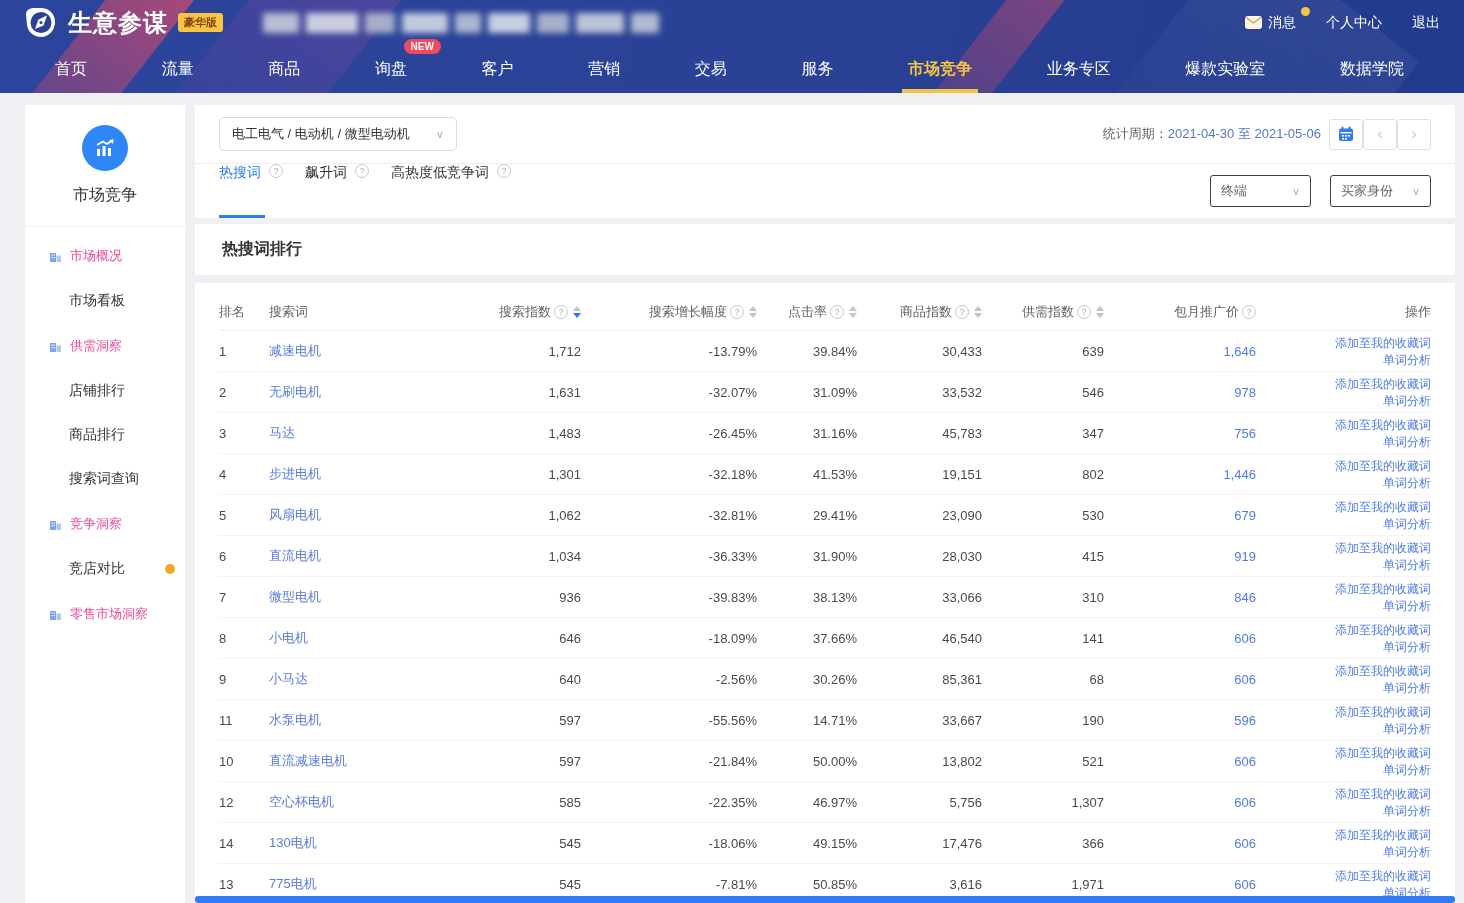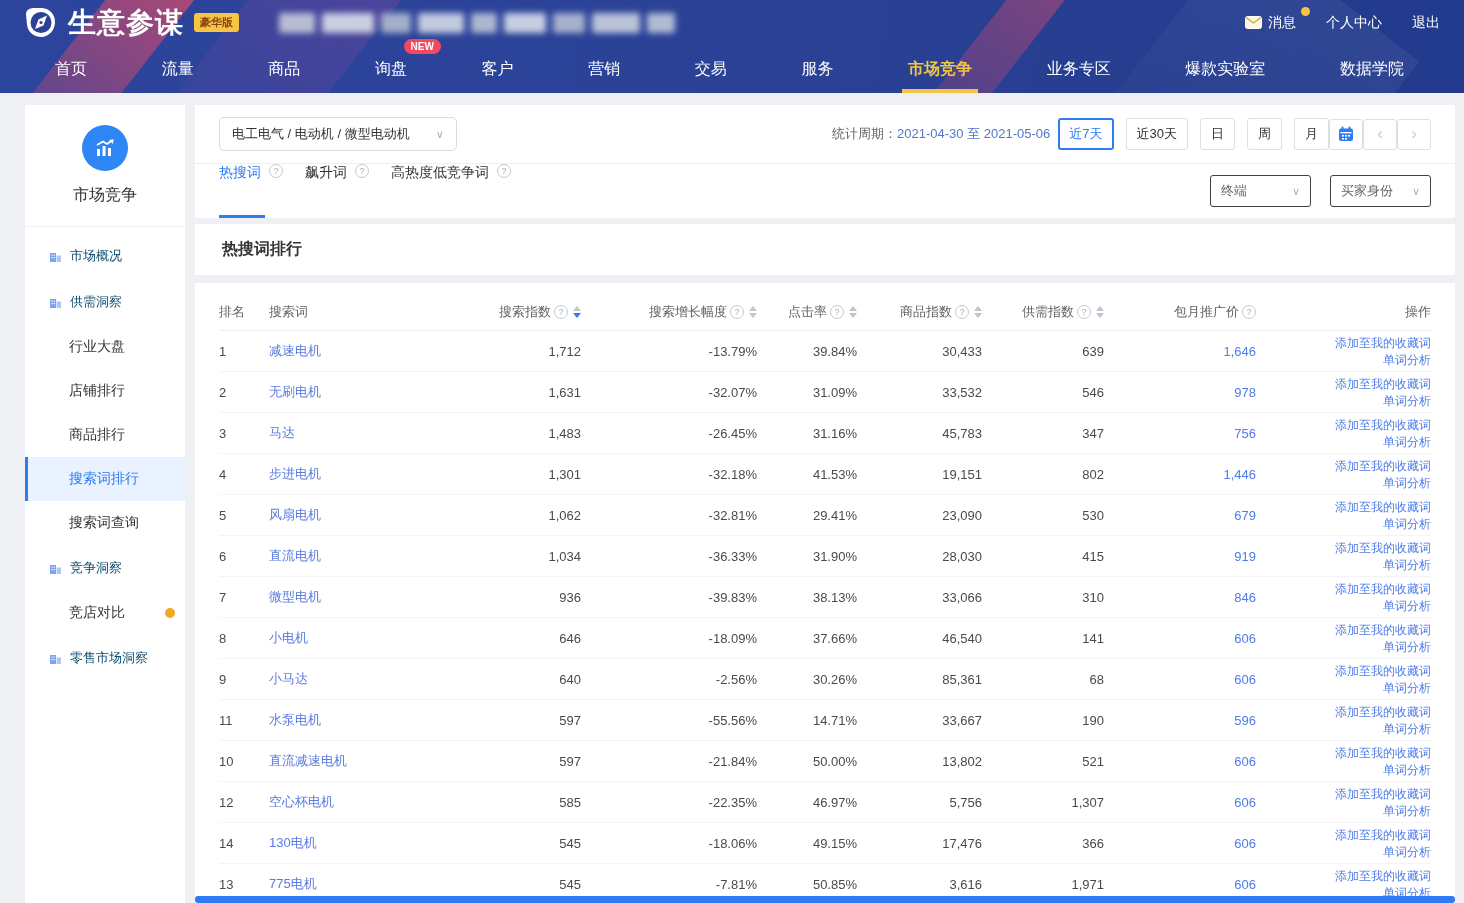--- a/index.html
+++ b/index.html
@@ -10,41 +10,41 @@
   
   .topbar { position:relative; height:93px; background:linear-gradient(100deg,#2c459c 0%,#2a4195 55%,#223a8c 100%); overflow:hidden; }
   .streak { position:absolute; pointer-events:none; }
   .streak.s1 { left:60px; top:-60px; width:70px; height:260px; background:linear-gradient(180deg,rgba(217,74,106,.75),rgba(217,74,106,.15)); transform:rotate(38deg); }
   .streak.s2 { left:210px; top:-80px; width:120px; height:300px; background:linear-gradient(180deg,rgba(120,70,160,.45),rgba(120,70,160,.05)); transform:rotate(38deg); }
   .streak.s3 { left:950px; top:-60px; width:46px; height:280px; background:linear-gradient(180deg,rgba(217,74,106,.5),rgba(217,74,106,.05)); transform:rotate(38deg); }
   .streak.s4 { right:120px; top:-40px; width:220px; height:320px; background:linear-gradient(180deg,rgba(255,255,255,.06),rgba(255,255,255,0)); transform:rotate(38deg); }
 
   .topbar-row1 { position:relative; display:flex; align-items:center; height:45px; padding:0 24px; z-index:2; }
   .logo-group { display:flex; align-items:center; gap:10px; }
-  .logo-text { color:#fff; font-size:28px; font-weight:bold; letter-spacing:1px; }
+  .logo-text { color:#fff; font-size:24px; font-weight:bold; letter-spacing:1px; }
   .logo-badge { background:#f6c544; color:#8c4510; font-size:11px; padding:2px 6px; border-radius:3px; font-weight:bold; }
   .masked { display:flex; align-items:center; gap:7px; margin-left:40px; filter:blur(3px); opacity:.85; }
   .masked i { display:block; height:20px; border-radius:2px; }
   .topbar-right { margin-left:auto; display:flex; align-items:center; gap:30px; color:#fff; font-size:14px; }
   .tb-link { display:flex; align-items:center; gap:6px; cursor:pointer; position:relative; }
   .msg-dot { position:absolute; right:-14px; top:-7px; width:9px; height:9px; border-radius:50%; background:#f6c544; }
 
   .topbar-row2 { position:relative; display:flex; justify-content:space-between; align-items:center; height:48px; padding:0 60px 0 55px; z-index:2; }
   .nav-item { position:relative; color:#fff; font-size:16px; cursor:pointer; height:48px; display:flex; align-items:center; }
   .nav-item.active { color:#f3c545; font-weight:bold; }
   .nav-item.active::after { content:""; position:absolute; left:50%; transform:translateX(-50%); bottom:0; width:76px; height:4px; background:#f3c545; }
   .new-badge { position:absolute; top:-6px; right:-34px; background:#f2495e; color:#fff; font-size:10px; padding:2px 7px; border-radius:9px; font-weight:bold; }
 
   
   .main { display:flex; padding:12px 9px 0 25px; gap:10px; height:810px; }
   .sidebar { width:160px; background:#fff; flex:none; padding-top:20px; height:100%; }
   .side-head { text-align:center; padding-bottom:20px; border-bottom:1px solid #efefef; margin:0 0 6px; }
   .side-icon { width:46px; height:46px; border-radius:50%; background:#2f86f6; display:inline-flex; align-items:center; justify-content:center; }
   .side-title { margin-top:14px; font-size:16px; color:#333; }
-  .side-section { display:flex; align-items:center; gap:8px; padding:14px 0 14px 24px; color:#0c4a6e; font-size:13px; }
+  .side-section { display:flex; align-items:center; gap:8px; padding:14px 0 14px 24px; color:#ec4899; font-size:13px; }
   .side-item { position:relative; display:flex; align-items:center; padding:13px 0 13px 44px; font-size:14px; color:#333; cursor:pointer; }
   .side-item.active { background:#e9f2fe; color:#2d7cf4; border-left:3px solid #2d7cf4; padding-left:41px; }
   .orange-dot { position:absolute; right:10px; width:10px; height:10px; border-radius:50%; background:#f5a623; }
 
   .content { flex:1; display:flex; flex-direction:column; position:relative; height:100%; }
   .card { background:#fff; }
 
   
   .filter-row1 { display:flex; align-items:center; padding:12px 24px; }
   .cat-select { display:flex; align-items:center; gap:26px; border:1px solid #d9dce3; border-radius:5px; padding:7px 12px; font-size:13px; color:#333; cursor:pointer; }
@@ -212,44 +212,41 @@
                 <rect x="1" y="3" width="6" height="9" fill="#7ba3f2"></rect>
                 <rect x="7.6" y="5.5" width="4.4" height="6.5" fill="#adc6f7"></rect>
                 <rect x="2.5" y="4.5" width="1.2" height="1.2" fill="#fff"></rect>
                 <rect x="4.6" y="4.5" width="1.2" height="1.2" fill="#fff"></rect>
                 <rect x="2.5" y="7" width="1.2" height="1.2" fill="#fff"></rect>
                 <rect x="4.6" y="7" width="1.2" height="1.2" fill="#fff"></rect>
               </svg>
             </span>
             <span>市场概况</span>
           </div>
+          <div class="side-item">
+            <span>市场看板</span>
+          </div>
           <div class="side-section">
             <span style="display: inline-flex;">
               <svg width="13" height="13" viewBox="0 0 13 13">
                 <rect x="1" y="3" width="6" height="9" fill="#7ba3f2"></rect>
                 <rect x="7.6" y="5.5" width="4.4" height="6.5" fill="#adc6f7"></rect>
                 <rect x="2.5" y="4.5" width="1.2" height="1.2" fill="#fff"></rect>
                 <rect x="4.6" y="4.5" width="1.2" height="1.2" fill="#fff"></rect>
                 <rect x="2.5" y="7" width="1.2" height="1.2" fill="#fff"></rect>
                 <rect x="4.6" y="7" width="1.2" height="1.2" fill="#fff"></rect>
               </svg>
             </span>
             <span>供需洞察</span>
           </div>
           <div class="side-item">
-            <span>行业大盘</span>
-          </div>
-          <div class="side-item">
             <span>店铺排行</span>
           </div>
           <div class="side-item">
             <span>商品排行</span>
-          </div>
-          <div class="side-item active">
-            <span>搜索词排行</span>
           </div>
           <div class="side-item">
             <span>搜索词查询</span>
           </div>
           <div class="side-section">
             <span style="display: inline-flex;">
               <svg width="13" height="13" viewBox="0 0 13 13">
                 <rect x="1" y="3" width="6" height="9" fill="#7ba3f2"></rect>
                 <rect x="7.6" y="5.5" width="4.4" height="6.5" fill="#adc6f7"></rect>
                 <rect x="2.5" y="4.5" width="1.2" height="1.2" fill="#fff"></rect>
@@ -284,27 +281,20 @@
 
       <div class="card">
         <div class="filter-row1">
           <div class="cat-select">
             <span>电工电气 / 电动机 / 微型电动机</span>
             <span class="chev">∨</span>
           </div>
           <div class="period-group">
             <span class="period-label">统计周期：</span>
             <span class="period-value">2021-04-30 至 2021-05-06</span>
-            <span style="display:inline-flex;gap:12px;">
-                <button class="range-btn active">近7天</button>
-                <button class="range-btn">近30天</button>
-                <button class="range-btn">日</button>
-                <button class="range-btn">周</button>
-                <button class="range-btn">月</button>
-              </span>
             <button class="icon-btn">
               <span style="display:inline-flex;">
                 <svg width="16" height="16" viewBox="0 0 16 16">
                   <rect x="1" y="2.5" width="14" height="12.5" rx="2" fill="#2d7cf4"></rect>
                   <rect x="3.5" y="0.5" width="2" height="4" rx="1" fill="#2d7cf4"></rect>
                   <rect x="10.5" y="0.5" width="2" height="4" rx="1" fill="#2d7cf4"></rect>
                   <rect x="2.5" y="6" width="11" height="1.4" fill="#fff"></rect>
                   <rect x="4" y="9" width="2" height="1.6" fill="#fff"></rect>
                     <rect x="7" y="9" width="2" height="1.6" fill="#fff"></rect>
                     <rect x="10" y="9" width="2" height="1.6" fill="#fff"></rect>

